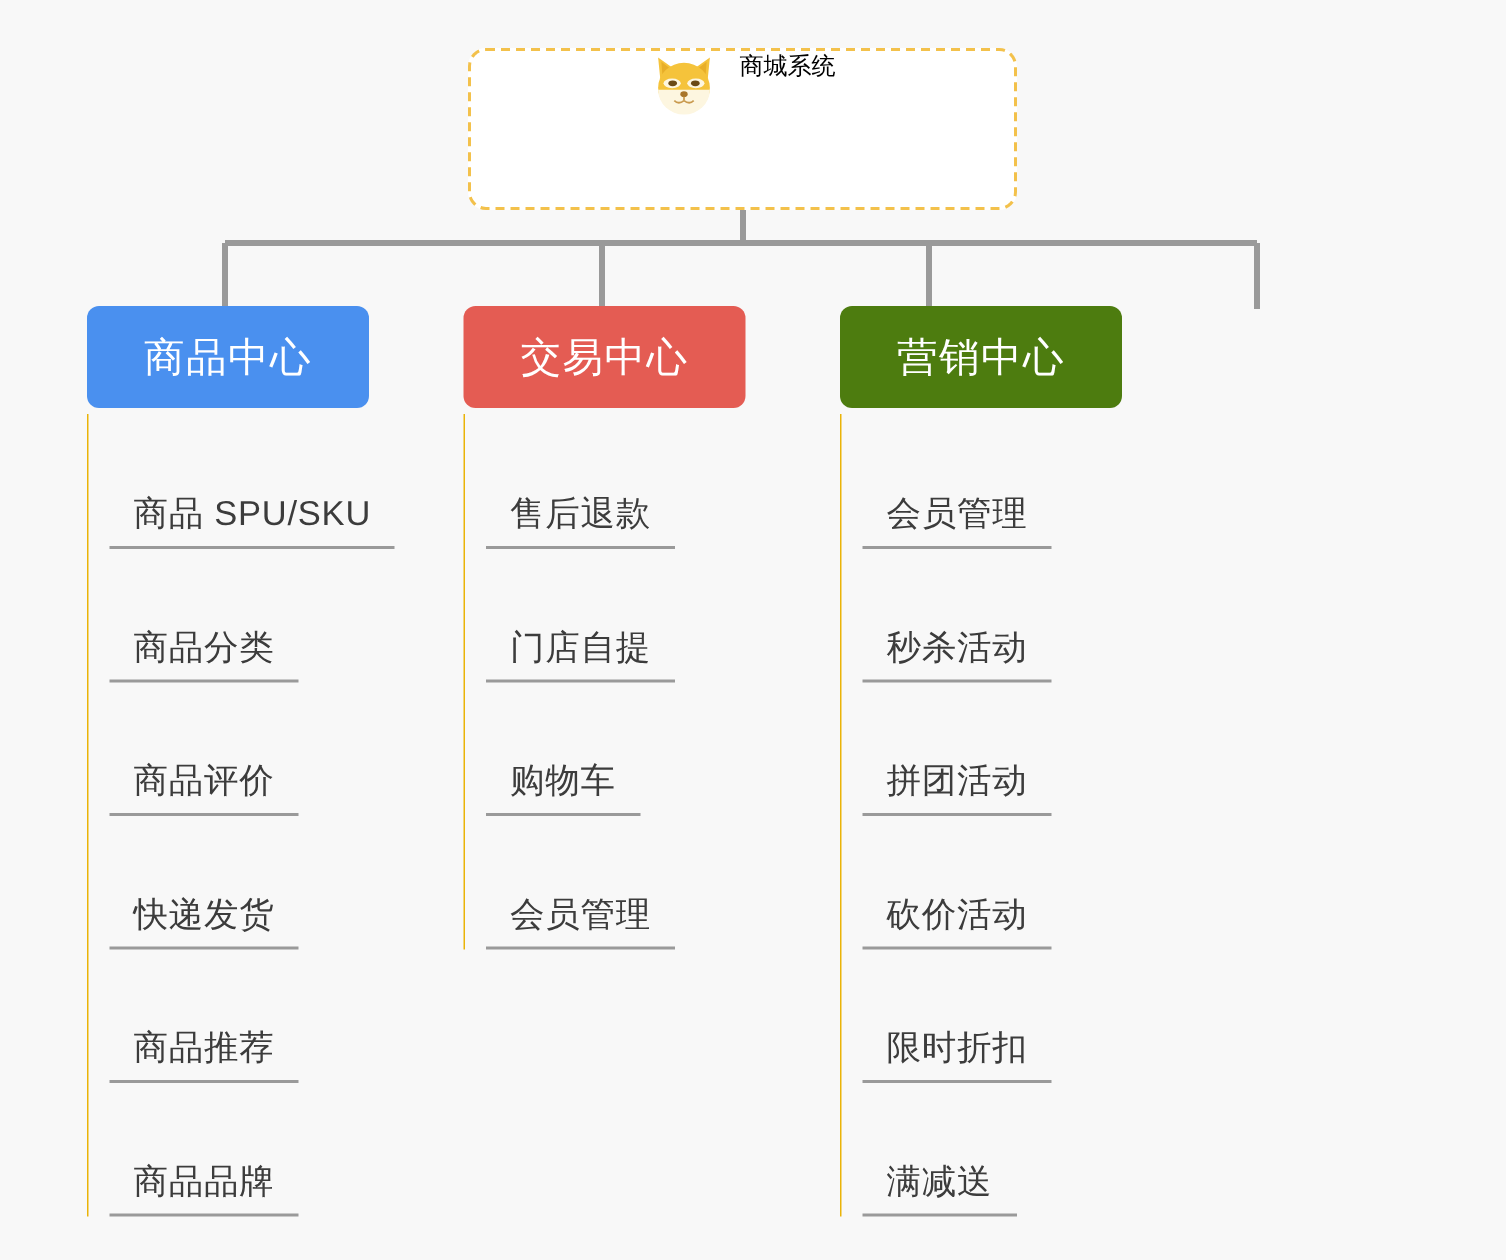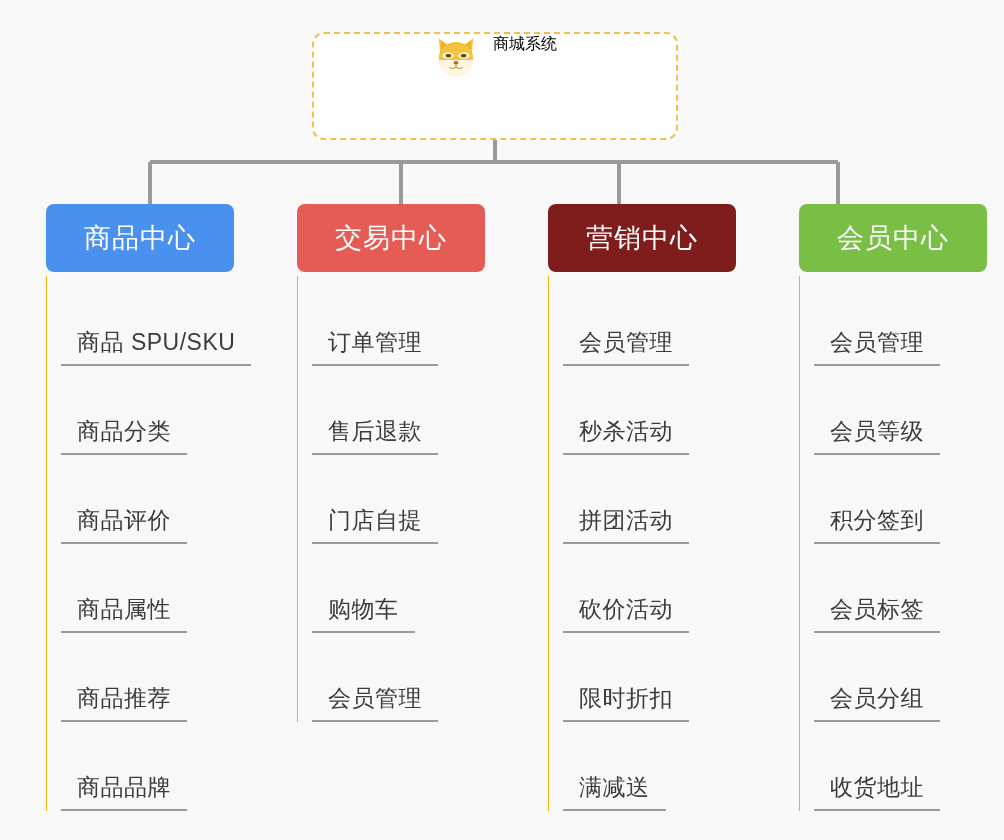--- a/index.html
+++ b/index.html
@@ -56,21 +56,21 @@
     width: 1004px;
     display: flex;
   }
   .column {
     width: 251px;
     box-sizing: border-box;
     display: flex;
     flex-direction: column;
     align-items: flex-start;
   }
-  .col-pad { padding-left: 46px; }
+  .col-pad { padding-left: 58px; }
 
   .cat-header {
     height: 68px;
     min-width: 188px;
     box-sizing: border-box;
     border-radius: 8px;
     color: #ffffff;
     font-size: 27px;
     display: flex;
     align-items: center;
@@ -148,56 +148,53 @@
       <div class="item">
           <span>商品 SPU/SKU</span>
         </div>
       <div class="item">
           <span>商品分类</span>
         </div>
       <div class="item">
           <span>商品评价</span>
         </div>
       <div class="item">
-          <span>商品属性</span>
+          <span>快递发货</span>
         </div>
       <div class="item">
           <span>商品推荐</span>
         </div>
       <div class="item">
           <span>商品品牌</span>
         </div>
     </div>
   </div>
 
   <div class="column col-pad">
     <div class="cat-header" style="background:#e45c53">
       <span>交易中心</span>
     </div>
     <div class="items">
       <div class="item">
-          <span>订单管理</span>
-        </div>
-      <div class="item">
           <span>售后退款</span>
         </div>
       <div class="item">
           <span>门店自提</span>
         </div>
       <div class="item">
           <span>购物车</span>
         </div>
       <div class="item">
           <span>会员管理</span>
         </div>
     </div>
   </div>
 
   <div class="column col-pad">
-    <div class="cat-header" style="background:#7f1d1d">
+    <div class="cat-header" style="background:#4d7c0f">
       <span>营销中心</span>
     </div>
     <div class="items">
       <div class="item">
           <span>会员管理</span>
         </div>
       <div class="item">
           <span>秒杀活动</span>
         </div>
       <div class="item">
@@ -208,39 +205,14 @@
         </div>
       <div class="item">
           <span>限时折扣</span>
         </div>
       <div class="item">
           <span>满减送</span>
         </div>
     </div>
   </div>
 
-  <div class="column col-pad">
-    <div class="cat-header" style="background:#79bf45">
-      <span>会员中心</span>
-    </div>
-    <div class="items">
-      <div class="item">
-          <span>会员管理</span>
-        </div>
-      <div class="item">
-          <span>会员等级</span>
-        </div>
-      <div class="item">
-          <span>积分签到</span>
-        </div>
-      <div class="item">
-          <span>会员标签</span>
-        </div>
-      <div class="item">
-          <span>会员分组</span>
-        </div>
-      <div class="item">
-          <span>收货地址</span>
-        </div>
-    </div>
-  </div>
 
 </div>
 
 </body></html>

